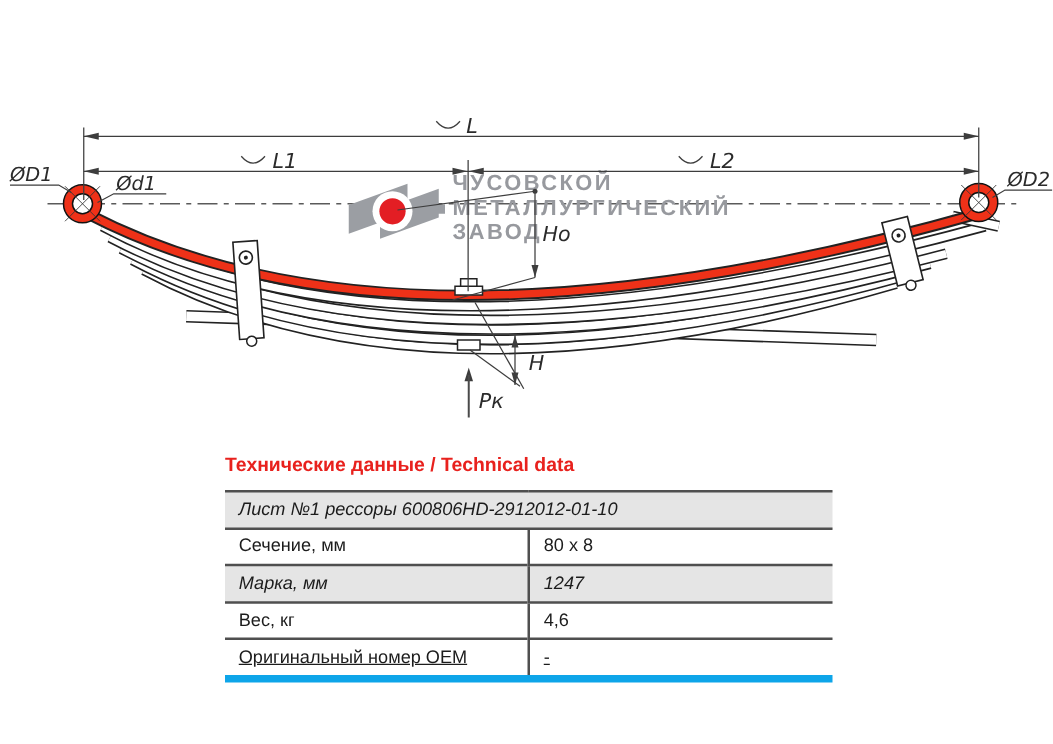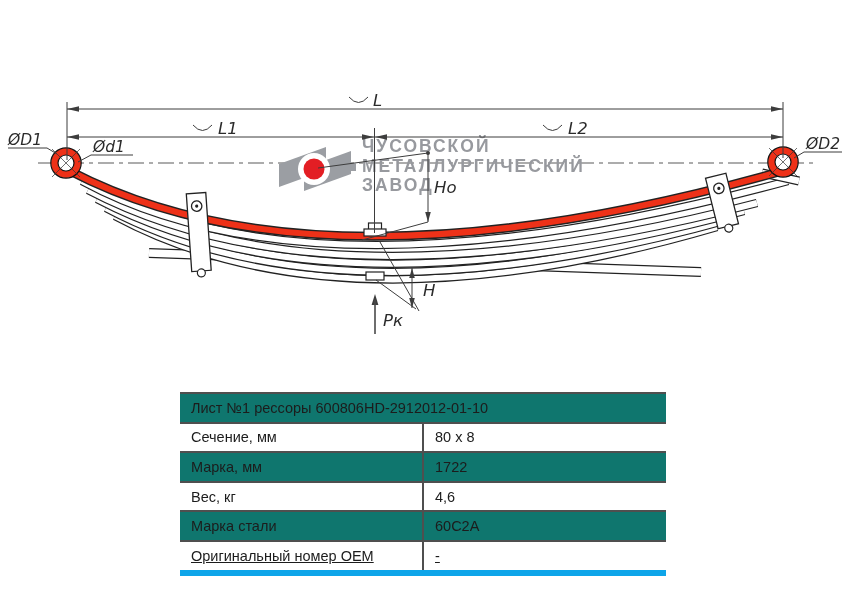--- a/index.html
+++ b/index.html
@@ -10,21 +10,21 @@
   .dim-label.big{font-size:16.5px;}
   .logo-text{font-family:"Liberation Sans",sans-serif;font-weight:bold;font-size:17.5px;
              letter-spacing:2px;fill:#97999e;}
   .tbl-title{position:absolute;left:180px;top:364px;font-size:15.5px;font-weight:bold;color:#e8211d;}
   table.specs{position:absolute;left:180px;top:392px;width:486px;border-collapse:collapse;
               font-size:14.5px;color:#1c1c1c;table-layout:fixed;}
   table.specs td{height:27.6px;padding:0 4px 0 11px;border-top:2px solid #4f4f4f;vertical-align:middle;}
   table.specs tr:last-child td{border-bottom:6px solid #0ea5e9;text-decoration:underline;}
   table.specs td.c1{width:236px;}
   table.specs td.c2{border-left:2px solid #4f4f4f;}
-  table.specs tr.grey td{background:#0f766e;}
+  table.specs tr.grey td{background:#e5e5e5;font-style:italic;}
 </style>
 </head>
 <body>
 
 <div class="stage">
 
   <svg class="drawing" width="842" height="355" viewBox="0 0 842 355">
 
     <path d="M 38 163 L 818 163" stroke="#5a5a5a" stroke-width="1.1" stroke-dasharray="16 5 4 5" fill="none"></path>
 
@@ -143,41 +143,38 @@
     <text class="dim-label big" x="218" y="134">L1</text>
     <text class="dim-label big" x="568" y="134">L2</text>
     <text class="dim-label" x="8" y="145">ØD1</text>
     <text class="dim-label" x="93" y="152">Ød1</text>
     <text class="dim-label" x="806" y="149">ØD2</text>
     <text class="dim-label big" x="434" y="193">Ho</text>
     <text class="dim-label big" x="423" y="296">H</text>
     <text class="dim-label big" x="383" y="326">Рк</text>
   </svg>
 
+  <div class="tbl-title">Технические данные / Technical data</div>
 
   <table class="specs">
     <tbody>
         <tr class="grey">
       <td colspan="2">Лист №1 рессоры 600806HD-2912012-01-10</td>
     </tr>
     <tr>
       <td class="c1">Сечение, мм</td>
       <td class="c2">80 x 8</td>
     </tr>
     <tr class="grey">
       <td class="c1">Марка, мм</td>
-      <td class="c2">1722</td>
+      <td class="c2">1247</td>
     </tr>
     <tr>
       <td class="c1">Вес, кг</td>
       <td class="c2">4,6</td>
-    </tr>
-    <tr class="grey">
-      <td class="c1">Марка стали</td>
-      <td class="c2">60С2А</td>
     </tr>
     <tr>
       <td class="c1">Оригинальный номер OEM</td>
       <td class="c2">-</td>
     </tr>
   </tbody>
     </table>
 
 </div>
 

